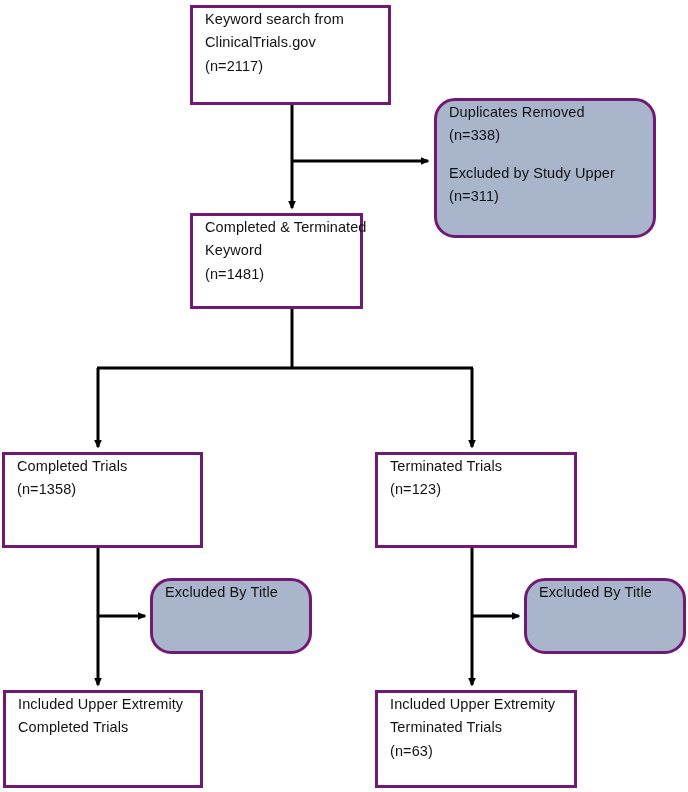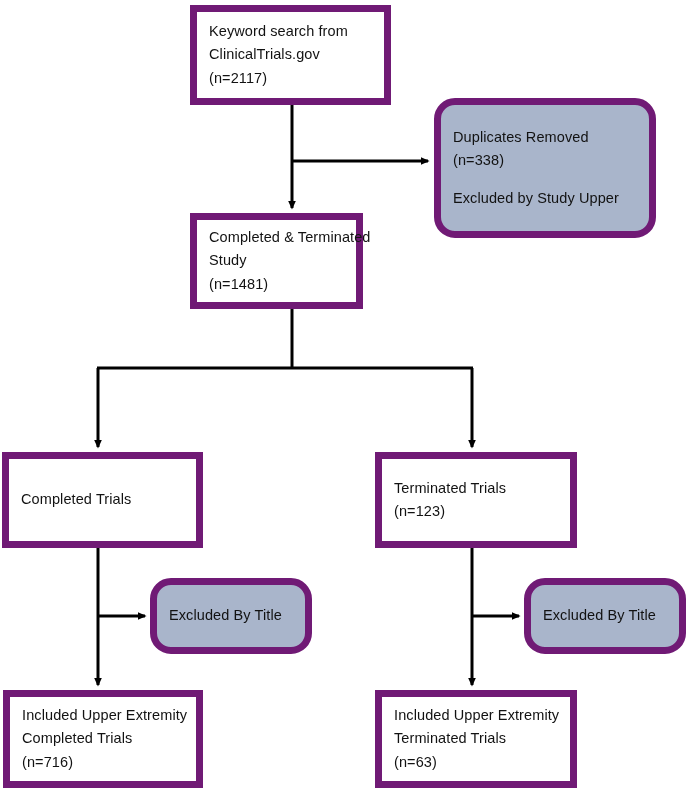--- a/index.html
+++ b/index.html
@@ -19,25 +19,25 @@
     position: absolute;
     left: 0;
     top: 0;
     width: 688px;
     height: 792px;
     pointer-events: none;
   }
   .node {
     position: absolute;
     box-sizing: border-box;
-    border: 7px solid #701a75;
+    border: 3px solid #701a75;
     background: #ffffff;
     display: flex;
     flex-direction: column;
-    justify-content: center;
+    justify-content: flex-start;
     padding: 0 12px;
     z-index: 2;
   }
   .node.shaded {
     background: #a9b5cb;
     border-radius: 21px;
   }
   .node .line {
     font-size: 14.5px;
     line-height: 1.62;
@@ -107,49 +107,50 @@
     <span class="line">Keyword search from</span>
     <span class="line">ClinicalTrials.gov</span>
     <span class="line">(n=2117)</span>
   </div>
 
   <div class="node shaded" id="node-duplicates">
     <span class="line">Duplicates Removed</span>
     <span class="line">(n=338)</span>
     <span class="line gap"></span>
     <span class="line">Excluded by Study Upper</span>
+    <span class="line">(n=311)</span>
   </div>
 
   <div class="node" id="node-completed-terminated">
     <span class="line">Completed &amp; Terminated</span>
-    <span class="line">Study</span>
+    <span class="line">Keyword</span>
     <span class="line">(n=1481)</span>
   </div>
 
   <div class="node" id="node-completed">
     <span class="line">Completed Trials</span>
+    <span class="line">(n=1358)</span>
   </div>
 
   <div class="node" id="node-terminated">
     <span class="line">Terminated Trials</span>
     <span class="line">(n=123)</span>
   </div>
 
   <div class="node shaded" id="node-excl-left">
     <span class="line">Excluded By Title</span>
   </div>
 
   <div class="node shaded" id="node-excl-right">
     <span class="line">Excluded By Title</span>
   </div>
 
   <div class="node" id="node-incl-left">
     <span class="line">Included Upper Extremity</span>
     <span class="line">Completed Trials</span>
-    <span class="line">(n=716)</span>
   </div>
 
   <div class="node" id="node-incl-right">
     <span class="line">Included Upper Extremity</span>
     <span class="line">Terminated Trials</span>
     <span class="line">(n=63)</span>
   </div>
 
 </div>
 

